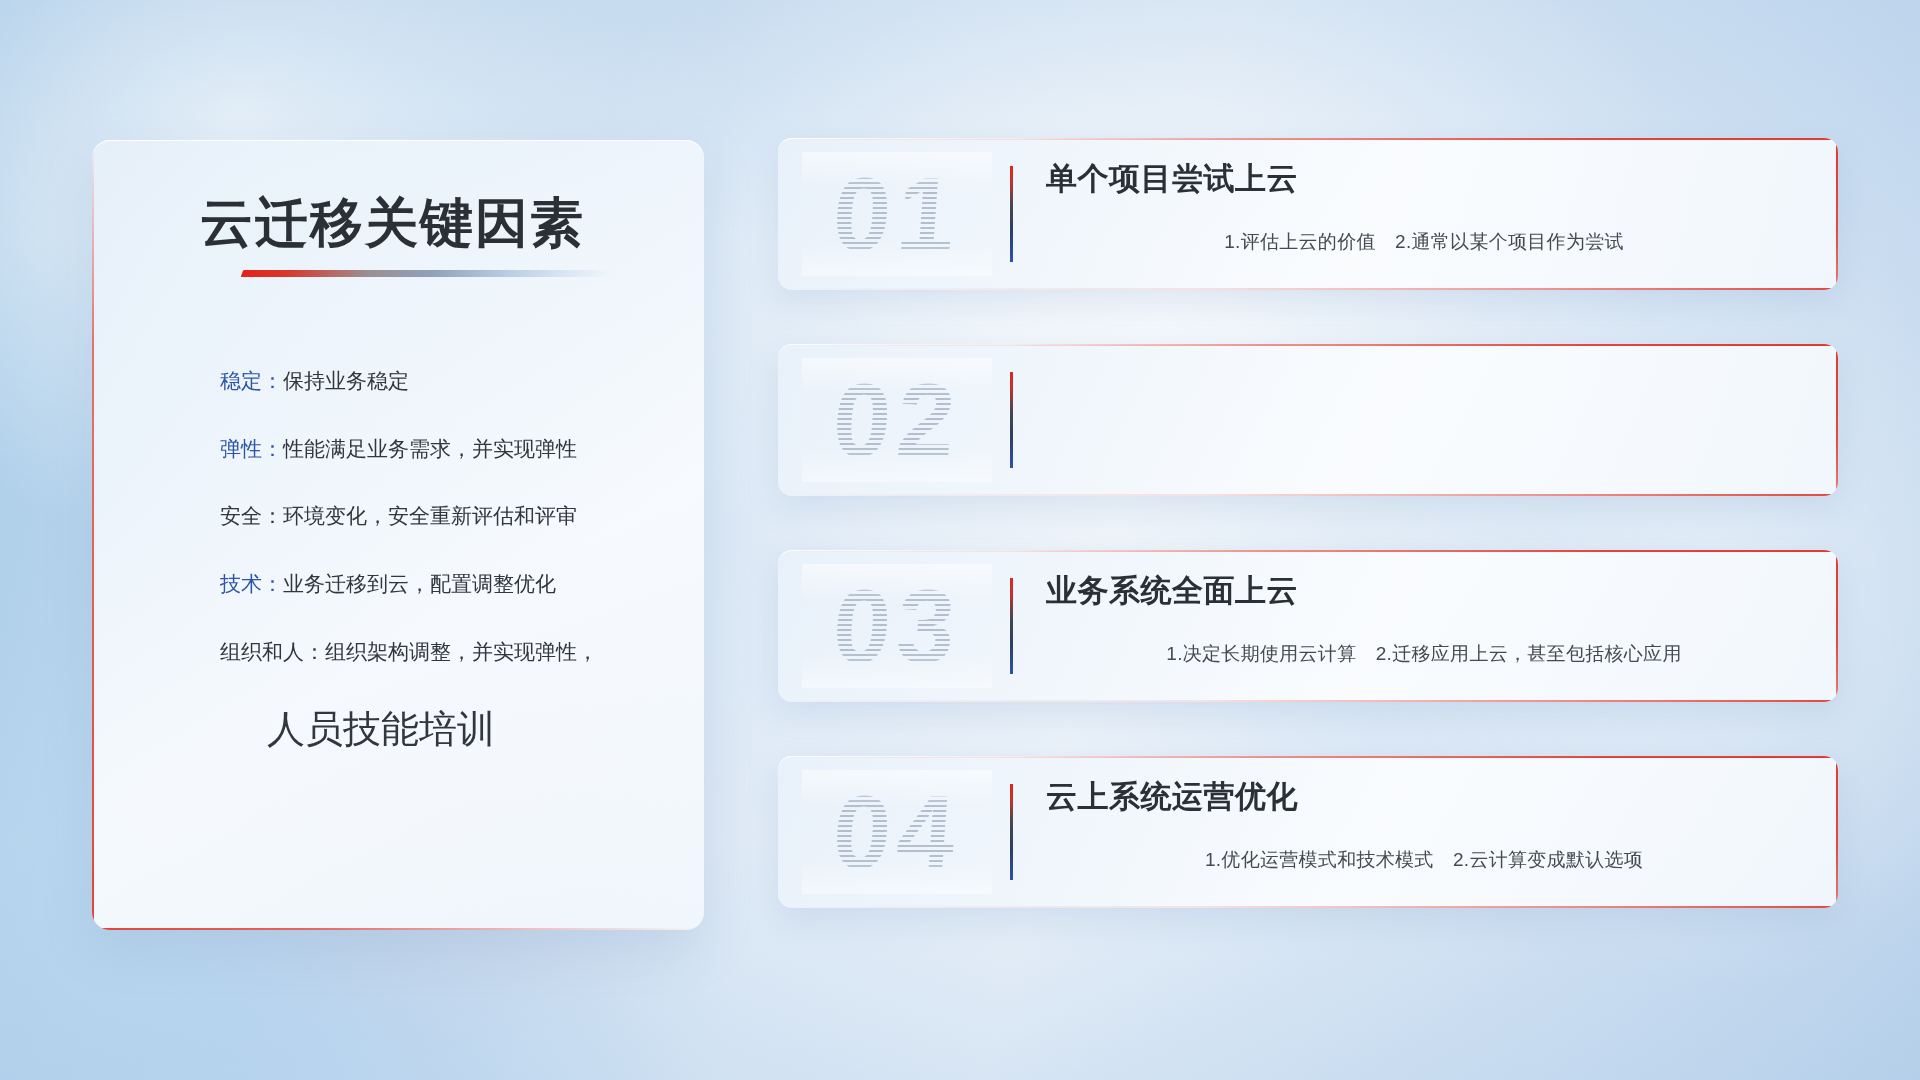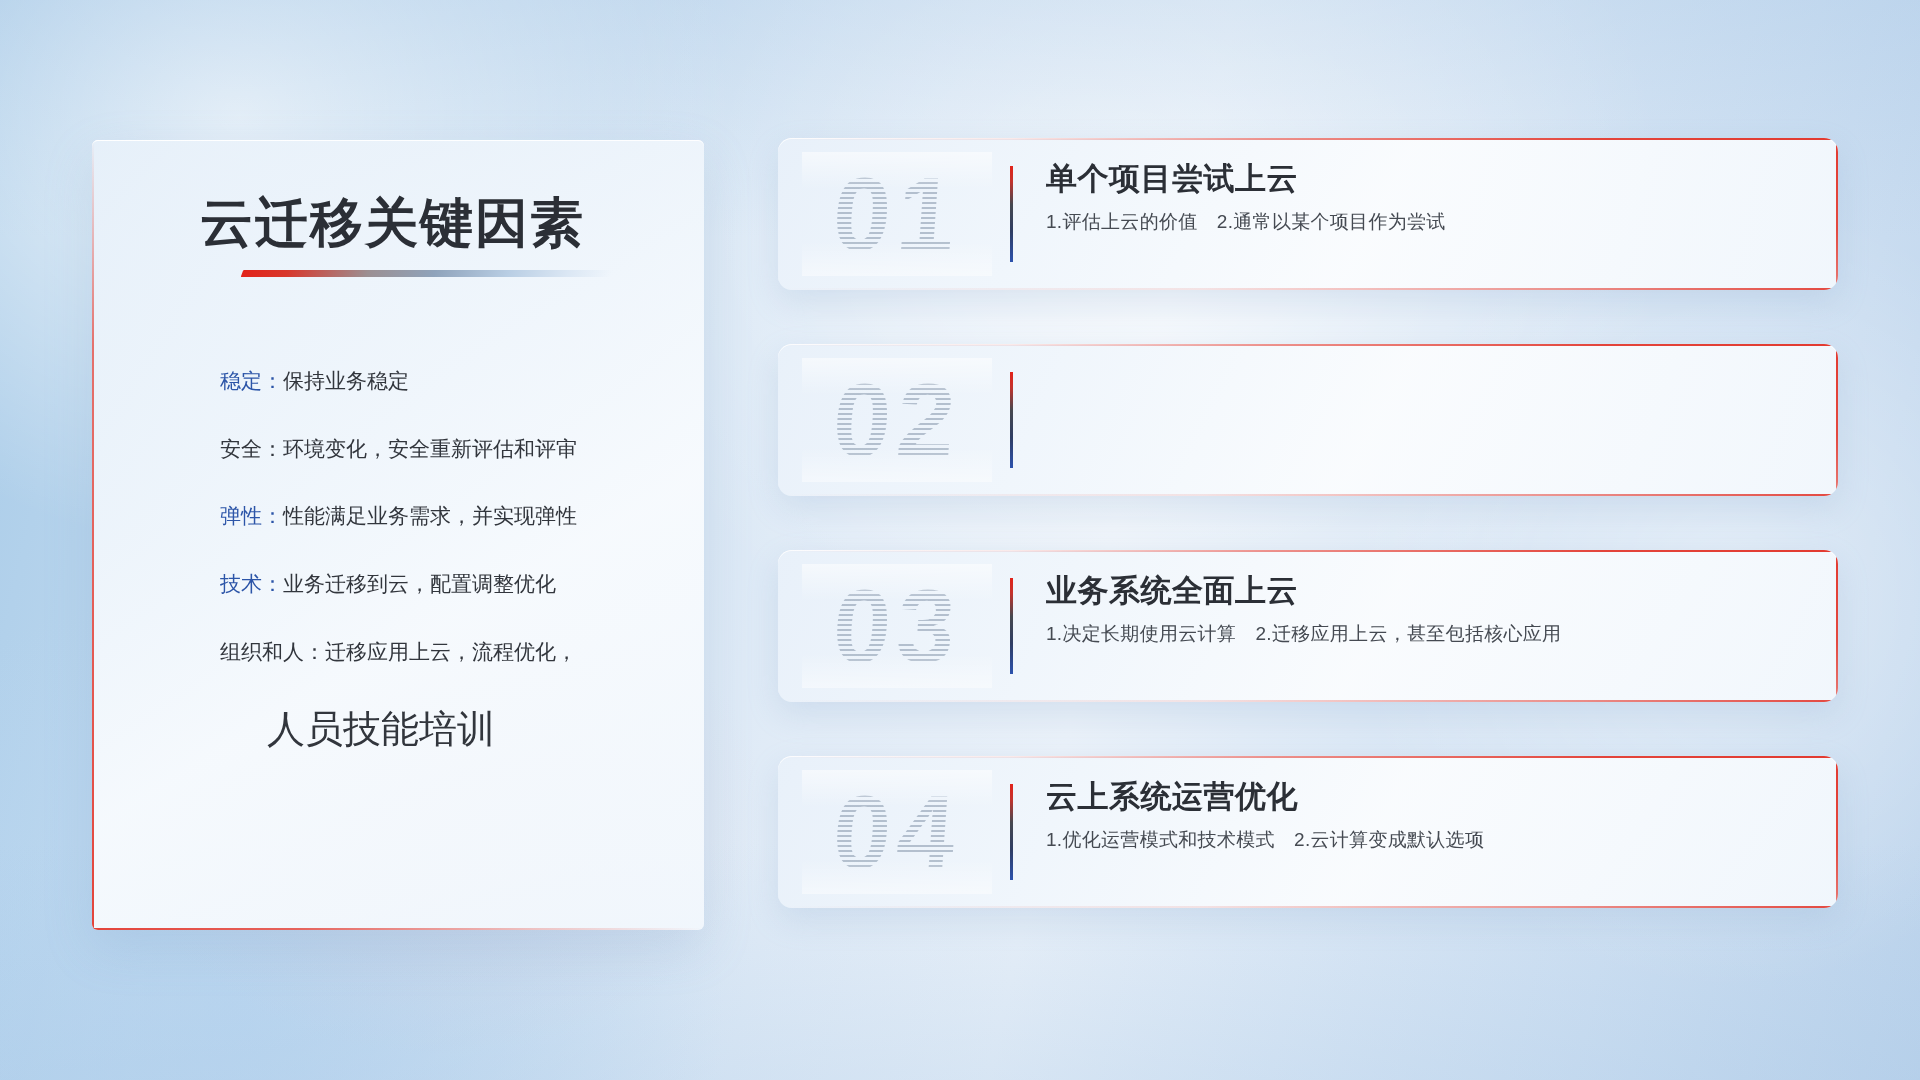--- a/index.html
+++ b/index.html
@@ -50,21 +50,21 @@
     position:absolute; inset:0;
     background:linear-gradient(180deg, rgba(160,195,228,.30) 0%, rgba(255,255,255,0) 22%, rgba(255,255,255,0) 78%, rgba(160,195,228,.26) 100%);
   }
 
   
   #stage { position:absolute; inset:0; }
 
   
   #left-panel {
     position:absolute; left:92px; top:140px; width:612px; height:790px;
-    border-radius:6px;
+    border-radius:18px;
     background:linear-gradient(150deg,
       rgba(232,241,250,.88) 0%,
       rgba(240,246,252,.92) 32%,
       rgba(248,251,254,.95) 60%,
       rgba(243,248,253,.92) 100%);
     box-shadow:0 18px 50px rgba(120,155,195,.20), inset 0 1px 0 rgba(255,255,255,.9);
     overflow:hidden;
   }
   #left-panel .edge-left {
     position:absolute; left:0; top:0; bottom:0; width:2px;
@@ -165,22 +165,22 @@
     position:absolute; left:232px; top:28px; width:3px; height:96px;
     background:linear-gradient(180deg, #e2231a 0%, #c4332d 16%, #46484f 40%, #2f3d63 68%, #2c52ad 100%);
   }
 
   .c-body { position:absolute; left:268px; top:22px; right:36px; }
   .c-title {
     font-size:31px; font-weight:bold; color:#2b2f36;
     letter-spacing:.5px; line-height:1.22;
   }
   .c-desc {
-    margin-top:12px;
-    font-size:19px; color:#454a52; letter-spacing:.3px; line-height:1.3;
+    margin-top:32px;
+    font-size:19px; color:#454a52; letter-spacing:.3px; line-height:1.3;text-align:center;
   }
 </style>
 </head>
 <body>
 
 <div id="bg">
   <div class="bg-base"></div>
   <div class="bg-glow-1"></div>
   <div class="bg-glow-2"></div>
   <div class="bg-glow-3"></div>
@@ -199,33 +199,33 @@
     <h1 id="panel-title">云迁移关键因素</h1>
     <div id="title-rule"></div>
 
     <div id="factor-list">
 
       <div class="factor-row">
         <span class="factor-key">稳定：</span><span class="factor-val">保持业务稳定</span>
       </div>
 
       <div class="factor-row">
+        <span class="factor-key">弹性：</span><span class="factor-val">性能满足业务需求，并实现弹性</span>
+      </div>
+
+      <div class="factor-row">
         <span class="factor-key dark">安全：</span><span class="factor-val">环境变化，安全重新评估和评审</span>
       </div>
 
       <div class="factor-row">
-        <span class="factor-key">弹性：</span><span class="factor-val">性能满足业务需求，并实现弹性</span>
-      </div>
-
-      <div class="factor-row">
         <span class="factor-key">技术：</span><span class="factor-val">业务迁移到云，配置调整优化</span>
       </div>
 
       <div class="factor-row">
-        <span class="factor-key dark">组织和人：</span><span class="factor-val">迁移应用上云，流程优化，</span>
+        <span class="factor-key dark">组织和人：</span><span class="factor-val">组织架构调整，并实现弹性，</span>
       </div>
 
       <div class="factor-cont">人员技能培训</div>
 
     </div>
   </section>
 
   <section id="cards">
 
     <article class="card">

